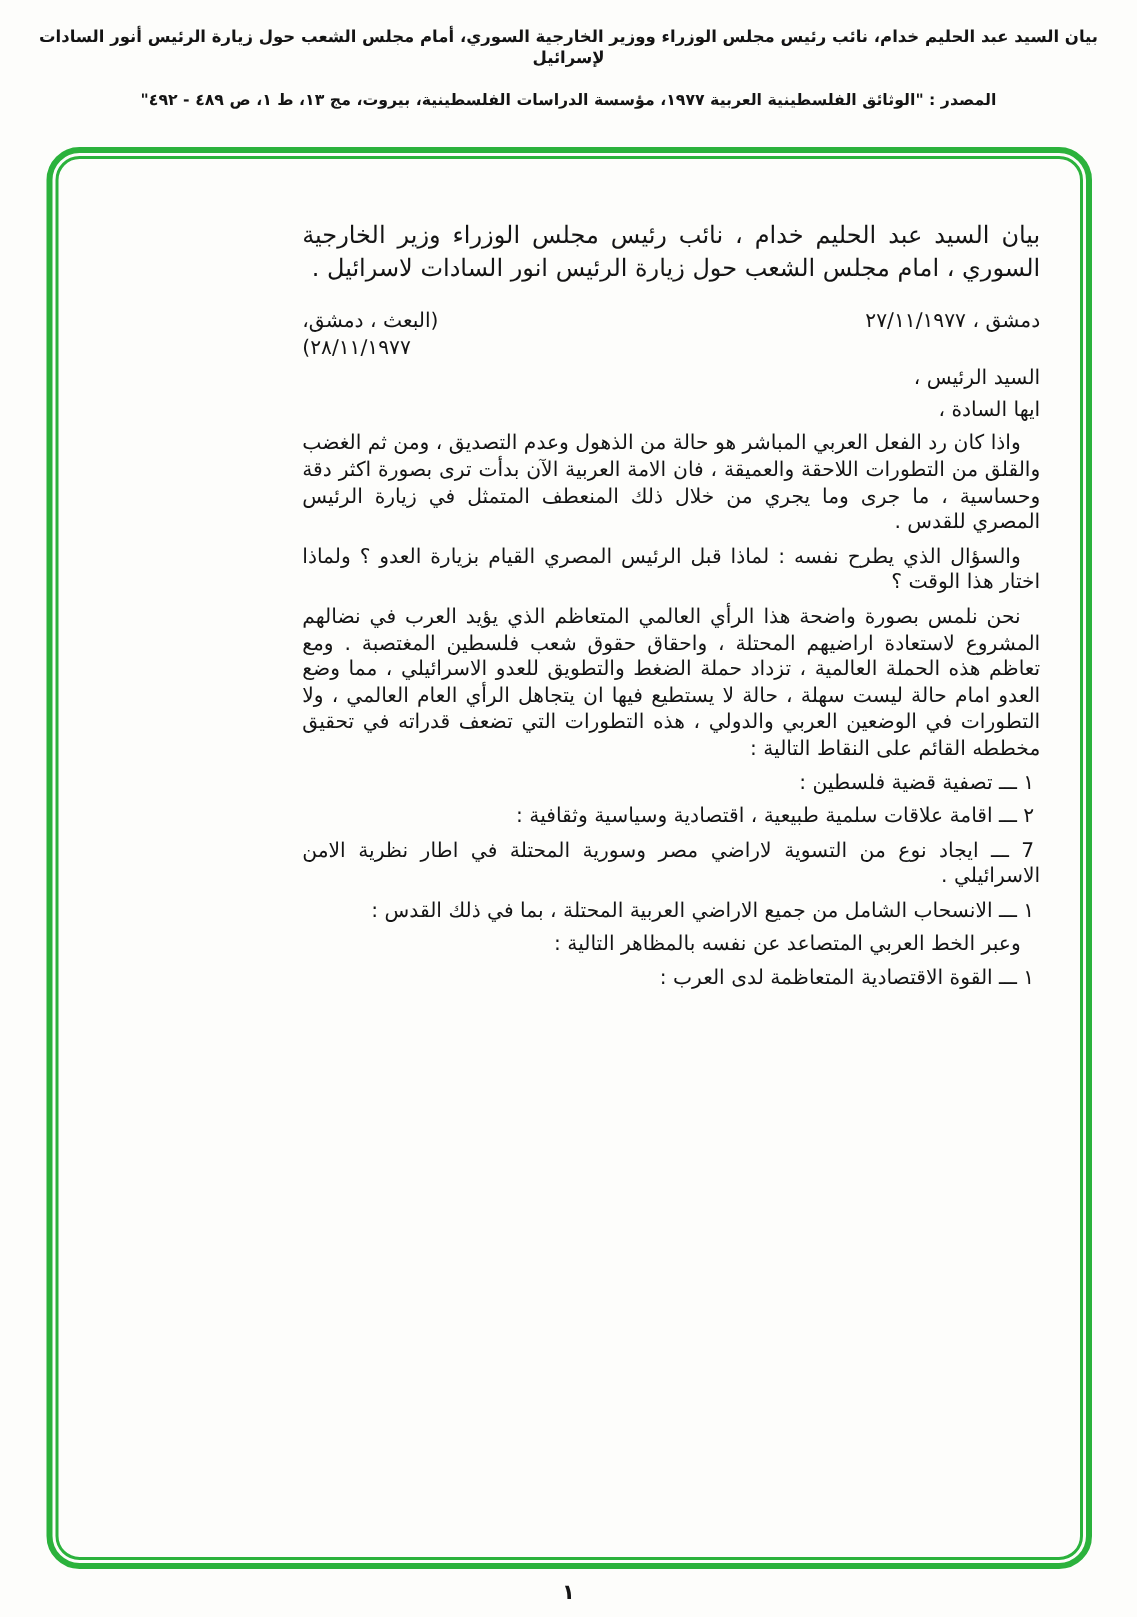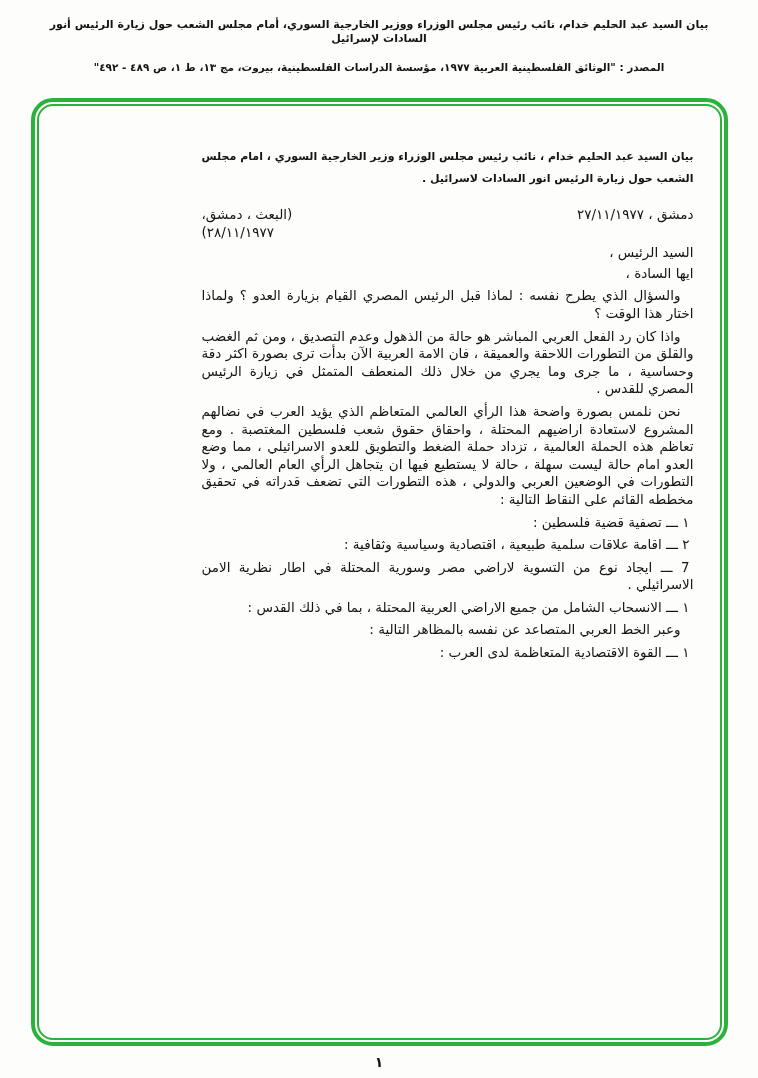--- a/index.html
+++ b/index.html
@@ -17,21 +17,21 @@
   }
   .top-header{
     direction:rtl;
     text-align:center;
     padding-top:18px;
     font-weight:bold;
   }
   .hdr-line1{
     font-size:11px;
     line-height:14px;
-    padding:0 44px;
+    padding:0 20px;
   }
   .hdr-line2{
     font-size:10.5px;
     line-height:13px;
     margin-top:15px;
     padding:0 80px;
   }
   .frame-outer{
     box-sizing:border-box;
     width:697px;
@@ -56,22 +56,22 @@
     right:26px;
     width:492px;
     direction:rtl;
     text-align:justify;
     font-size:13.5px;
     line-height:17.6px;
     color:var(--ink);
   }
   .doc-title{
     margin:0;
-    font-size:11px;
-    font-weight:bold;
+    font-size:16px;
+    font-weight:normal;
     line-height:22px;
     text-align:justify;
     letter-spacing:0.2px;
   }
   .dateline{
     margin-top:16px;
     display:flex;
     justify-content:space-between;
     align-items:flex-start;
     font-size:13.5px;
@@ -123,22 +123,22 @@
         <span class="dl-right">دمشق ، ٢٧/١١/١٩٧٧</span>
         <span class="dl-left">
           <span>(البعث ، دمشق،</span><br>
           <span>٢٨/١١/١٩٧٧)</span>
         </span>
       </div>
 
       <p class="salut first">السيد الرئيس ،</p>
       <p class="salut">ايها السادة ،</p>
 
+      <p class="para">واذا كان رد الفعل العربي المباشر هو حالة من الذهول وعدم التصديق ، ومن ثم الغضب والقلق من التطورات اللاحقة والعميقة ، فان الامة العربية الآن بدأت ترى بصورة اكثر دقة وحساسية ، ما جرى وما يجري من خلال ذلك المنعطف المتمثل في زيارة الرئيس المصري للقدس .</p>
       <p class="para">والسؤال الذي يطرح نفسه : لماذا قبل الرئيس المصري القيام بزيارة العدو ؟ ولماذا اختار هذا الوقت ؟</p>
-      <p class="para">واذا كان رد الفعل العربي المباشر هو حالة من الذهول وعدم التصديق ، ومن ثم الغضب والقلق من التطورات اللاحقة والعميقة ، فان الامة العربية الآن بدأت ترى بصورة اكثر دقة وحساسية ، ما جرى وما يجري من خلال ذلك المنعطف المتمثل في زيارة الرئيس المصري للقدس .</p>
       <p class="para">نحن نلمس بصورة واضحة هذا الرأي العالمي المتعاظم الذي يؤيد العرب في نضالهم المشروع لاستعادة اراضيهم المحتلة ، واحقاق حقوق شعب فلسطين المغتصبة . ومع تعاظم هذه الحملة العالمية ، تزداد حملة الضغط والتطويق للعدو الاسرائيلي ، مما وضع العدو امام حالة ليست سهلة ، حالة لا يستطيع فيها ان يتجاهل الرأي العام العالمي ، ولا التطورات في الوضعين العربي والدولي ، هذه التطورات التي تضعف قدراته في تحقيق مخططه القائم على النقاط التالية :</p>
       <p class="item">١ ـــ تصفية قضية فلسطين :</p>
       <p class="item">٢ ـــ اقامة علاقات سلمية طبيعية ، اقتصادية وسياسية وثقافية :</p>
       <p class="item">7 ـــ ايجاد نوع من التسوية لاراضي مصر وسورية المحتلة في اطار نظرية الامن الاسرائيلي .</p>
       <p class="item">١ ـــ الانسحاب الشامل من جميع الاراضي العربية المحتلة ، بما في ذلك القدس :</p>
       <p class="para">وعبر الخط العربي المتصاعد عن نفسه بالمظاهر التالية :</p>
       <p class="item">١ ـــ القوة الاقتصادية المتعاظمة لدى العرب :</p>
 
     </main>
   </div>

